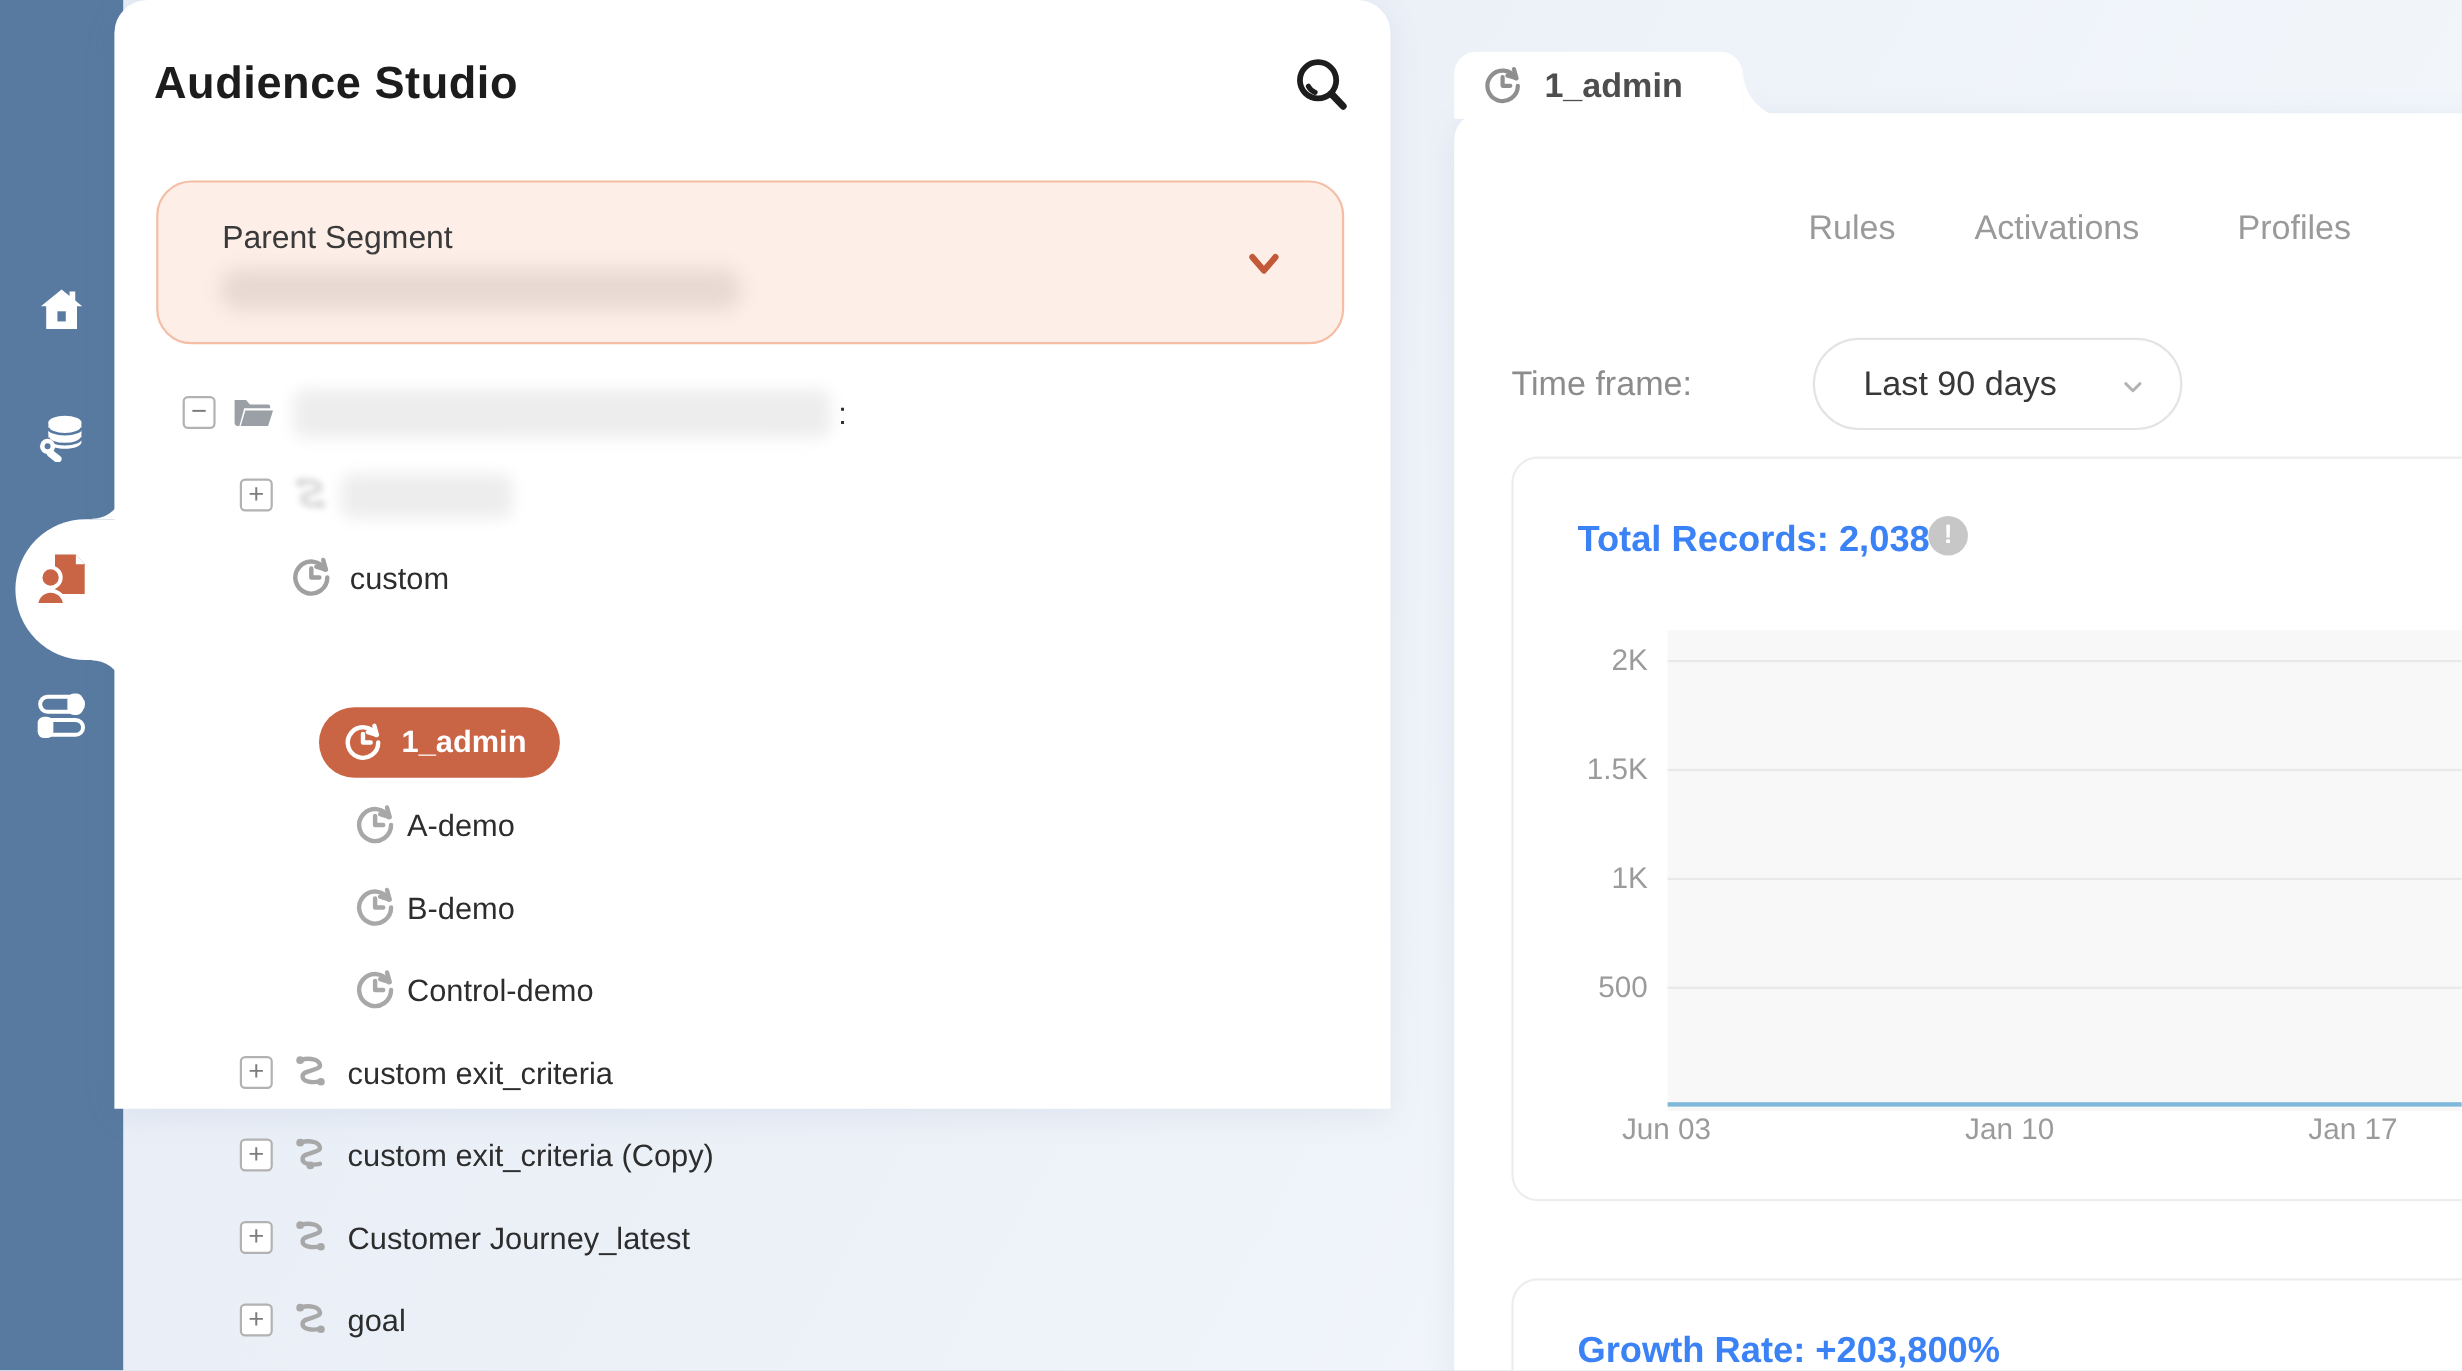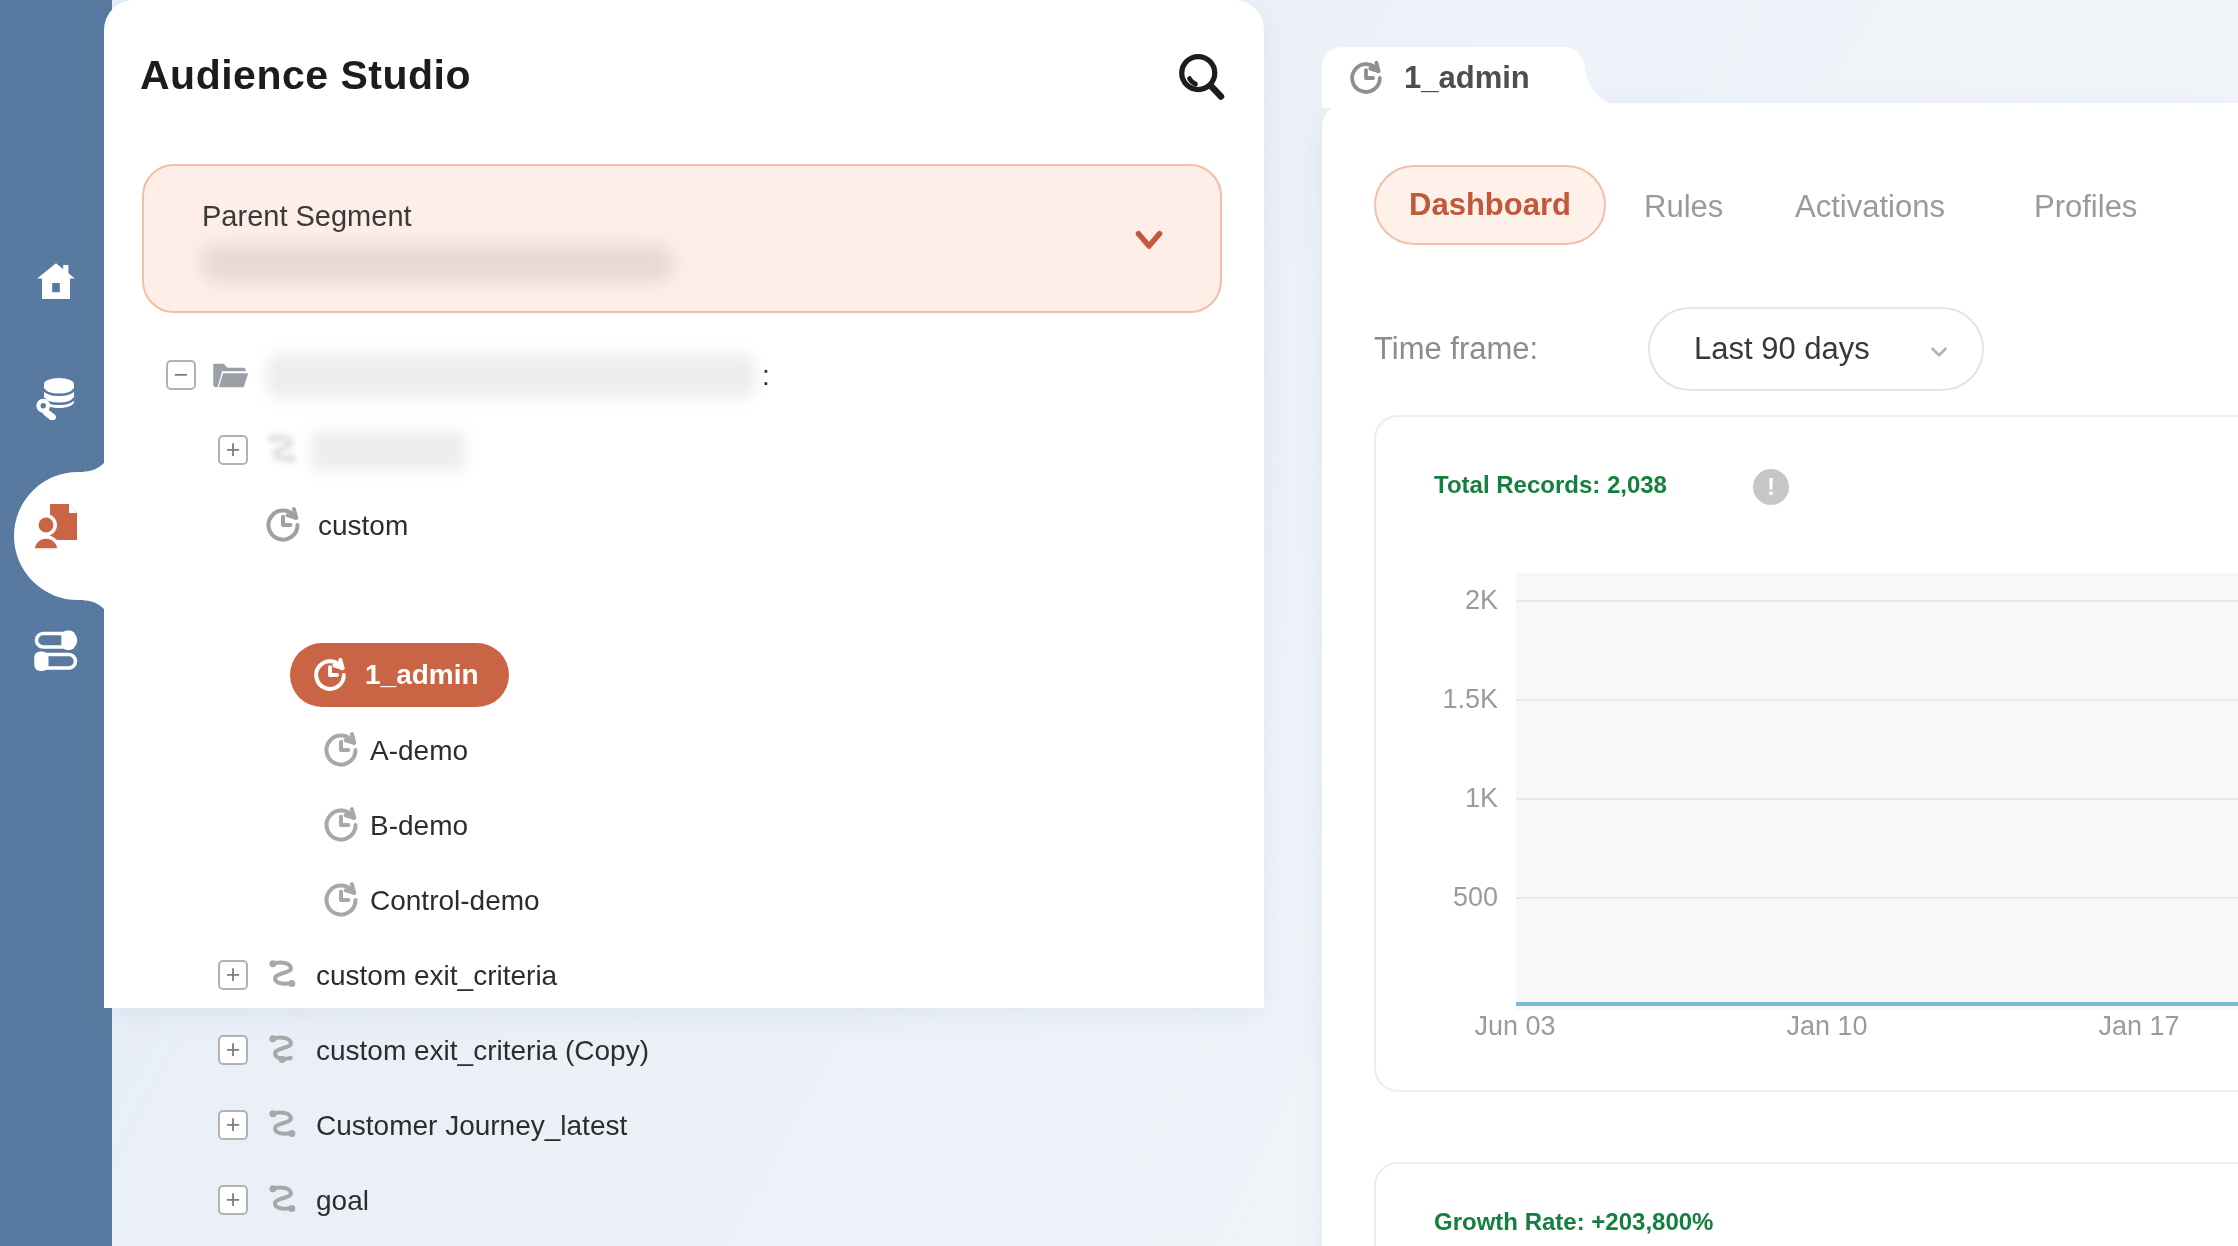--- a/index.html
+++ b/index.html
@@ -66,21 +66,21 @@
   #tf-label{left:52px;top:228px;font-size:31px;color:#8c8c8c;}
   #tf-select{left:326px;top:204px;width:336px;height:84px;background:#fff;border:2px solid #e4e4e4;
     border-radius:42px;box-sizing:border-box;display:flex;align-items:center;cursor:pointer;
     padding-left:44px;font-size:31px;color:#383838;}
   #tf-chevron{position:absolute;right:30px;top:30px;width:26px;height:26px;}
 
   .card{position:absolute;left:52px;width:920px;background:#fff;border:2px solid #ededed;
         border-radius:24px;box-sizing:border-box;}
   #card1{top:312px;height:677px;overflow:hidden;}
   #card2{top:1059px;height:320px;}
-  .card-title{position:absolute;left:58px;font-size:24px;font-weight:700;color:#15803d;}
+  .card-title{position:absolute;left:58px;font-size:33px;font-weight:700;color:#3b82f6;}
   #card1 .card-title{top:54px;}
   #card2 .card-title{top:44px;}
   #info-icon{position:absolute;left:377px;top:52px;width:36px;height:36px;border-radius:50%;
     background:#c7c7c7;color:#fff;font-size:24px;font-weight:700;text-align:center;line-height:36px;cursor:pointer;}
 
   #plot{position:absolute;left:140px;top:156px;right:0;height:437px;background:#f8f8f8;}
   .gridline{position:absolute;left:0;right:0;height:2px;background:#e9e9e9;}
   #dataline{position:absolute;left:0;right:0;top:429px;height:4px;background:#7fb9d9;}
   .ytick{position:absolute;left:0;width:122px;text-align:right;font-size:27px;color:#9b9b9b;}
   .xtick{position:absolute;top:594px;width:140px;text-align:center;font-size:27px;color:#9b9b9b;}
@@ -300,21 +300,20 @@
       <path d="M19.2 7.9 A8.3 8.3 0 1 0 20.3 12" fill="none" stroke="#8f8f8f" stroke-width="2.3" stroke-linecap="round"></path>
       <path d="M14.6 6.4 L19.6 7.9 L18.2 2.9" fill="none" stroke="#8f8f8f" stroke-width="2.3" stroke-linecap="round" stroke-linejoin="round"></path>
       <path d="M12 7.3 V12 H16.2" fill="none" stroke="#8f8f8f" stroke-width="2.3" stroke-linecap="round" stroke-linejoin="round"></path>
     </svg>
     <span id="main-tab-label">1_admin</span>
   </div>
   <div class="abs" id="tab-curve"></div>
 
   <div class="abs" id="main-panel">
 
-    <div class="abs" id="nav-dashboard">Dashboard</div>
     <div class="nav-tab" id="nav-rules">Rules</div>
     <div class="nav-tab" id="nav-activations">Activations</div>
     <div class="nav-tab" id="nav-profiles">Profiles</div>
 
     <div class="abs" id="tf-label">Time frame:</div>
     <div class="abs" id="tf-select">
       <span>Last 90 days</span>
       <span id="tf-chevron">
         <svg viewBox="0 0 24 24" width="26" height="26">
           <polyline points="6,9 12,15 18,9" fill="none" stroke="#b3b3b3" stroke-width="2.4" stroke-linecap="round" stroke-linejoin="round"></polyline>

